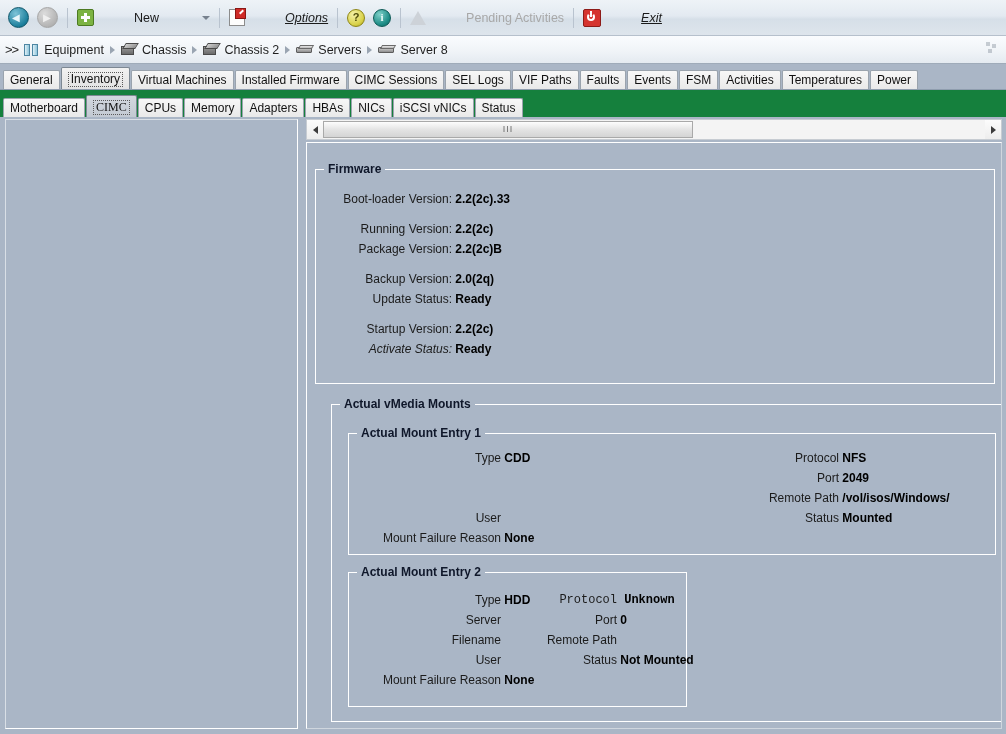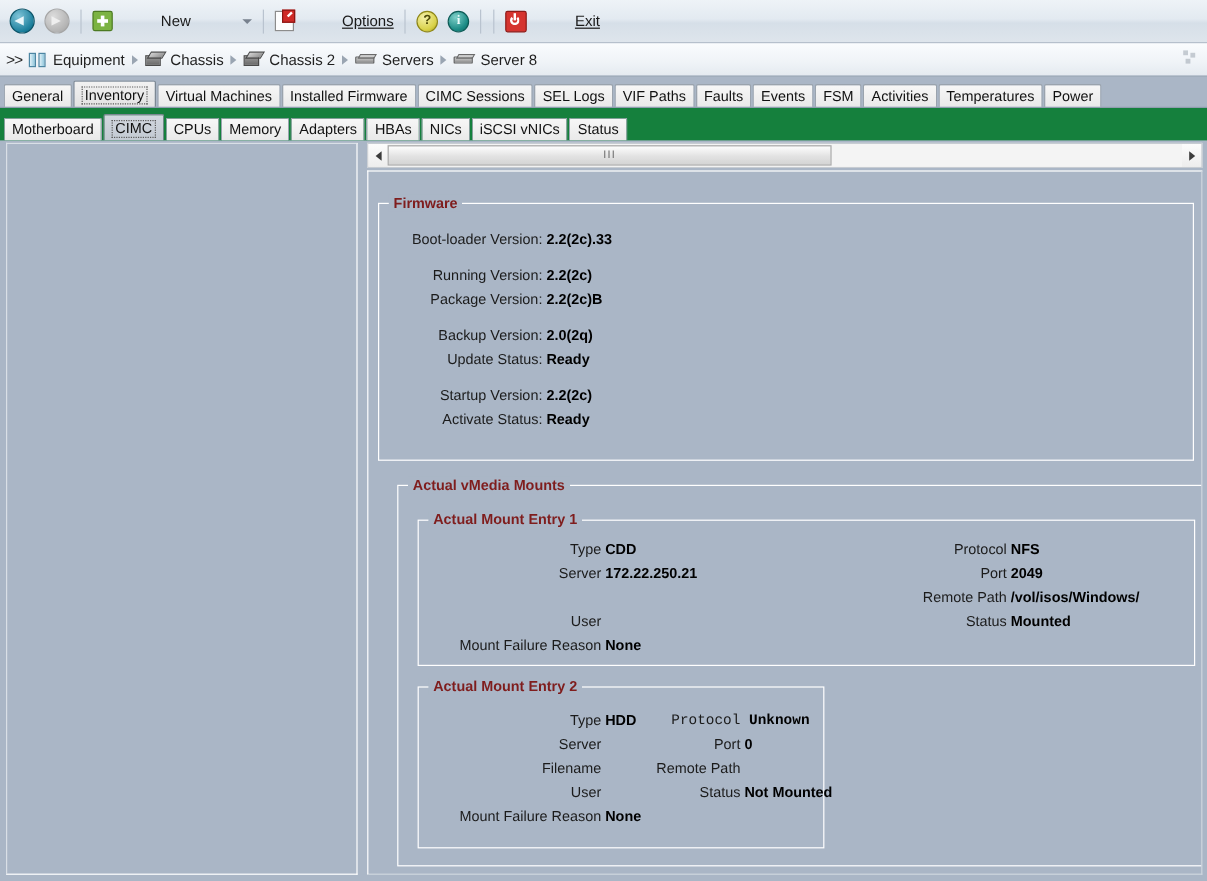--- a/index.html
+++ b/index.html
@@ -17,21 +17,21 @@
   .toolbar {
     position: absolute; left: 0; top: 0; width: 1006px; height: 36px;
     background: linear-gradient(to bottom, #eef3f7 0%, #e3eaf1 45%, #d6dfe8 55%, #dee5ec 100%);
     border-bottom: 1px solid #b6c0cc;
     display: flex; align-items: center;
     box-sizing: border-box;
     padding-left: 4px;
   }
   .tb-item { display: flex; align-items: center; height: 26px; padding: 0 4px; gap: 36px; }
   .tb-label { font-size: 12.5px; color: #1a1a1a; margin-left: 4px; }
-  .tb-label u { text-decoration: underline; }
+  .tb-label u { text-decoration: underline; font-style: italic; }
   .tb-sep { width: 1px; height: 20px; background: #b9c3cf; margin: 0 5px; }
   .tb-disabled .tb-label { color: #a8a8a8; }
 
   .ico { display: inline-block; position: relative; }
   .ico-back {
     width: 19px; height: 19px; border-radius: 50%;
     background: radial-gradient(circle at 35% 30%, #7fc4d8, #1c7f9c 70%, #0f5f76);
     border: 1px solid #0d5569;
   }
   .ico-back:after {
@@ -214,20 +214,21 @@
     padding-top: 4px;
     border-color: #7d8893;
     position: relative; z-index: 3;
   }
   .tab.sel .tabinner {
     border: 1px dotted #5a5a5a; padding: 0 2px; display: inline-block;
     line-height: 13px;
   }
   .tabrow2 .tab.sel {
     background: linear-gradient(to bottom, #d3d8df, #c2c9d2);
+    font-family: Liberation Serif, serif;
   }
 
   
   .leftpane {
     position: absolute; left: 5px; top: 119px;
     width: 293px; height: 610px;
     background: #aab6c6;
     border: 1px solid #d9dfe6;
     border-right-color: #ffffff;
     border-bottom-color: #ffffff;
@@ -281,21 +282,21 @@
   
   .grp {
     position: absolute;
     border: 1px solid #ffffff;
     box-sizing: border-box;
   }
   .grp > .grp-title {
     position: absolute; top: -8px; left: 8px;
     background: #aab6c6;
     padding: 0 4px;
-    font-size: 12px; font-weight: bold; color: #7f1d1d;
+    font-size: 12px; font-weight: bold; color: #0f172a;
     white-space: nowrap;
   }
 
   .fieldrow { position: absolute; font-size: 12px; white-space: nowrap; }
   .flabel { color: #1b1b1b; }
   .fval { font-weight: bold; color: #000; }
 
   .lbl-r { text-align: right; }
 </style>
 </head>
@@ -322,20 +323,24 @@
       <span class="tb-label"><u>Options</u></span>
     </div>
     <div class="tb-sep"></div>
     <div class="tb-item">
       <span class="ico ico-help"></span>
     </div>
     <div class="tb-item">
       <span class="ico ico-info"></span>
     </div>
     <div class="tb-sep"></div>
+    <div class="tb-item tb-disabled">
+      <span class="ico ico-warn"></span>
+      <span class="tb-label">Pending Activities</span>
+    </div>
     <div class="tb-sep"></div>
     <div class="tb-item">
       <span class="ico ico-exit"></span>
       <span class="tb-label"><u>Exit</u></span>
     </div>
   </div>
 
   <div class="crumbbar">
     <span class="crumb-gt">&gt;&gt;</span>
 
@@ -448,39 +453,35 @@
         </div>
         <div class="fieldrow" style="left:6px; top:122px;">
           <span class="flabel lbl-r" style="display:inline-block;width:130px;">Update Status:</span>
           <span class="fval">Ready</span>
         </div>
         <div class="fieldrow" style="left:6px; top:152px;">
           <span class="flabel lbl-r" style="display:inline-block;width:130px;">Startup Version:</span>
           <span class="fval">2.2(2c)</span>
         </div>
         <div class="fieldrow" style="left:6px; top:172px;">
-          <span class="flabel lbl-r" style="display:inline-block;width:130px;">Activate Status:</span>
+          <span class="flabel lbl-r" style="display:inline-block;width:130px;font-style:italic;">Activate Status:</span>
           <span class="fval">Ready</span>
         </div>
       </div>
 
       <div class="grp" style="left:24px; top:261px; width:680px; height:318px;">
         <div class="grp-title">Actual vMedia Mounts</div>
 
         <div class="grp" style="left:16px; top:28px; width:648px; height:122px;">
           <div class="grp-title">Actual Mount Entry 1</div>
 
           <div class="fieldrow" style="left:0px; top:17px;">
             <span class="flabel lbl-r" style="display:inline-block;width:152px;">Type</span>
             <span class="fval">CDD</span>
           </div>
-          <div class="fieldrow" style="left:0px; top:37px;">
-            <span class="flabel lbl-r" style="display:inline-block;width:152px;">Server</span>
-            <span class="fval">172.22.250.21</span>
-          </div>
           <div class="fieldrow" style="left:0px; top:77px;">
             <span class="flabel lbl-r" style="display:inline-block;width:152px;">User</span>
             <span class="fval"></span>
           </div>
           <div class="fieldrow" style="left:0px; top:97px;">
             <span class="flabel lbl-r" style="display:inline-block;width:152px;">Mount Failure Reason</span>
             <span class="fval">None</span>
           </div>
 
           <div class="fieldrow" style="left:390px; top:17px;">

